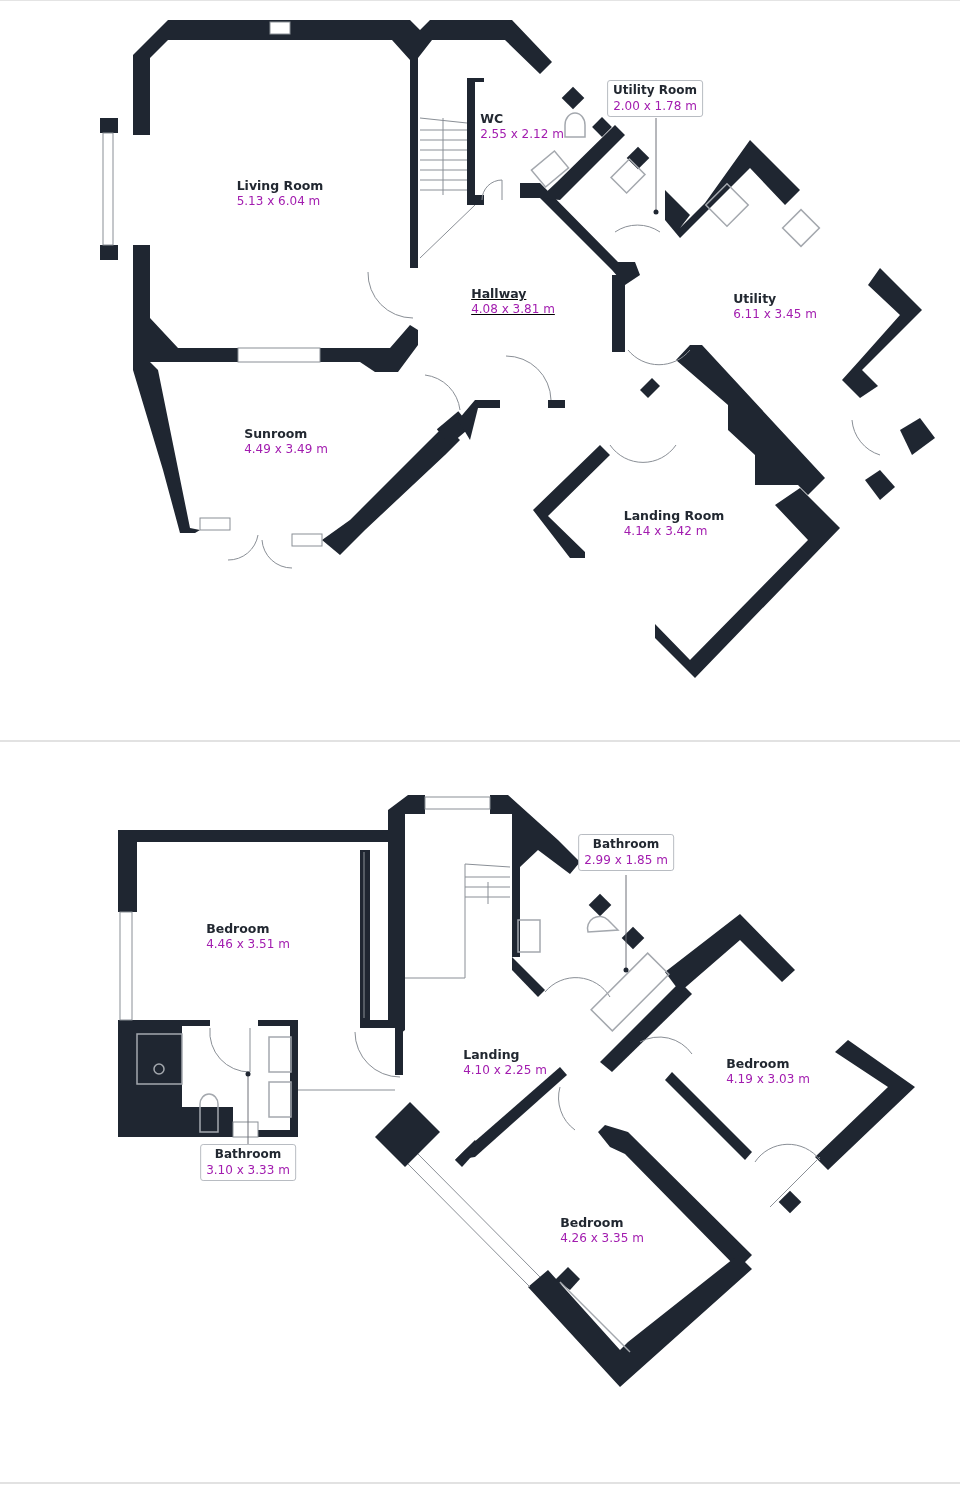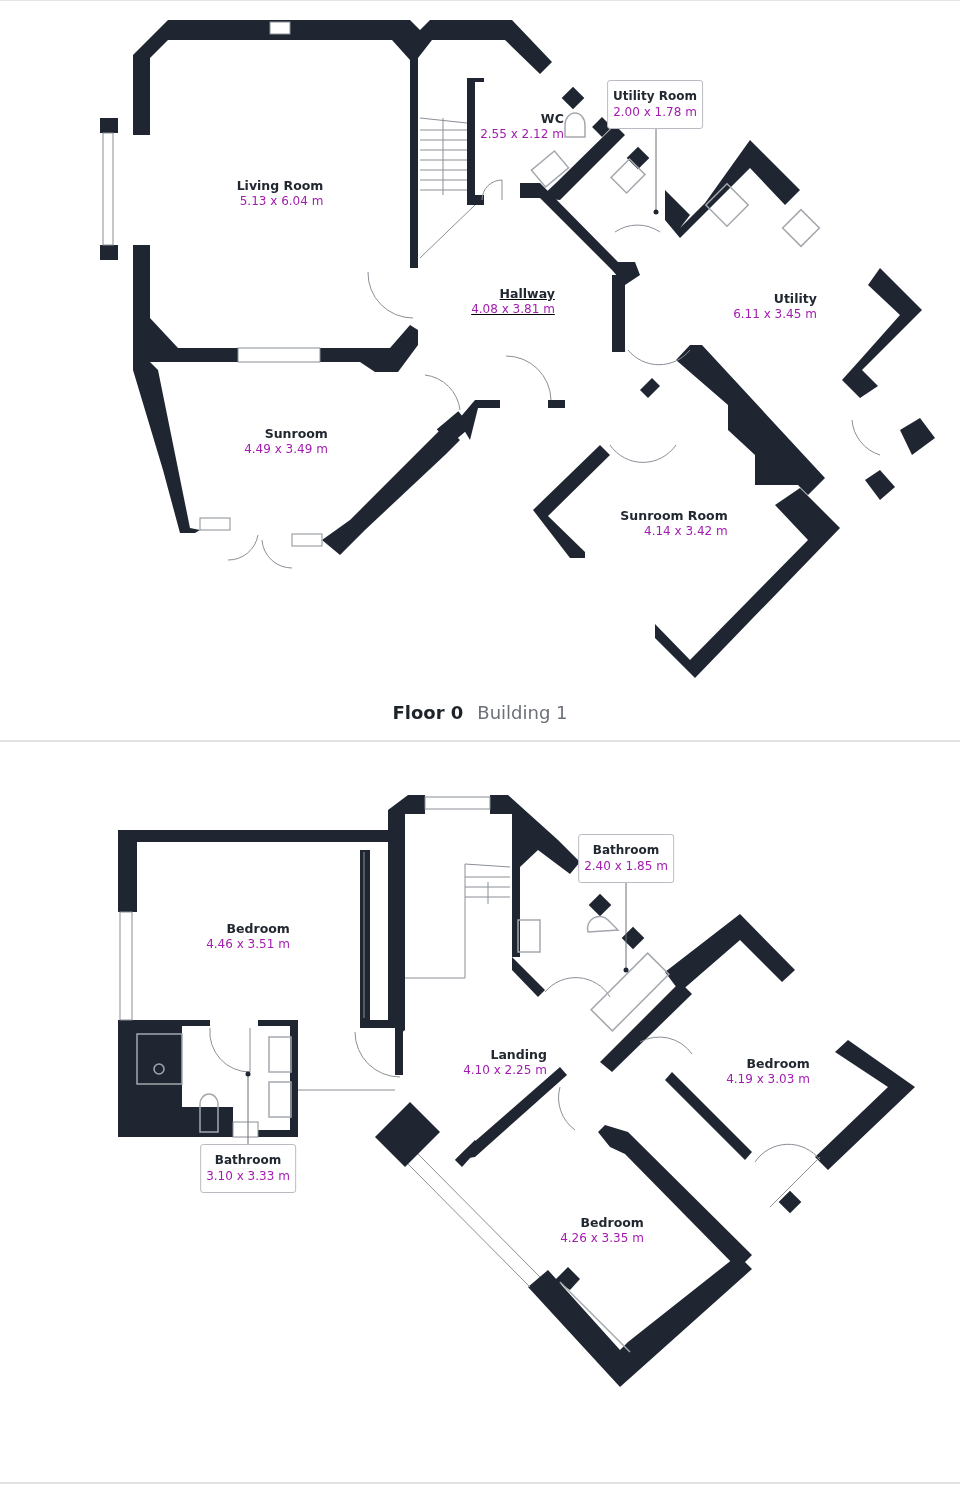--- a/index.html
+++ b/index.html
@@ -1,23 +1,23 @@
 <!DOCTYPE html>
 <html><head>
   <meta charset="utf-8">
   <style>
     html, body { margin: 0; padding: 0; background: #ffffff; }
     body { width: 960px; height: 1488px; position: relative; overflow: hidden; font-family: "DejaVu Sans", sans-serif; }
     .top-rule { position: absolute; left: 0; top: 0; width: 960px; height: 1px; background: #e4e4e4; }
     .floor { position: absolute; left: 0; width: 960px; }
     .floor svg { position: absolute; left: 0; top: 0; }
-    .room-label { position: absolute; transform: translateX(-50%); text-align: right; white-space: nowrap; line-height: 1.25; }
+    .room-label { position: absolute; transform: translateX(-50%); text-align: left; white-space: nowrap; line-height: 1.25; }
     .room-name { font-size: 12.5px; font-weight: bold; color: #222831; display: block; }
     .room-dims { font-size: 12px; color: #a21caf; display: block; }
-    .callout { position: absolute; transform: translateX(-50%); background: #fff; border: 1px solid #b8bcc2; border-radius: 3px; padding: 8px 5px; text-align: center; line-height: 1.3; }
+    .callout { position: absolute; transform: translateX(-50%); background: #fff; border: 1px solid #b8bcc2; border-radius: 3px; padding: 2px 5px; text-align: center; line-height: 1.3; }
     .callout .room-name { font-size: 12px; }
     .callout .room-dims { font-size: 12px; }
     .floor-caption { position: absolute; left: 0; width: 960px; text-align: center; font-size: 18px; }
     .floor-caption .fl { font-weight: bold; color: #1e2229; }
     .floor-caption .bl { color: #6c7078; margin-left: 14px; }
     .divider { position: absolute; left: 0; width: 960px; height: 2px; background: #e2e2e2; }
   </style>
 </head>
 <body>
 
@@ -120,27 +120,24 @@
   </div>
   <div class="room-label" style="left:775px; top:291px;">
     <span class="room-name">Utility</span>
     <span class="room-dims">6.11 x 3.45 m</span>
   </div>
   <div class="room-label" style="left:286px; top:426px;">
     <span class="room-name">Sunroom</span>
     <span class="room-dims">4.49 x 3.49 m</span>
   </div>
   <div class="room-label" style="left:674px; top:508px;">
-    <span class="room-name">Sunroom Room</span>
+    <span class="room-name">Landing Room</span>
     <span class="room-dims">4.14 x 3.42 m</span>
   </div>
 
-  <div class="floor-caption" style="top:702px;">
-    <span class="fl">Floor 0</span><span class="bl">Building 1</span>
-  </div>
 </div>
 
 <div class="divider" style="top:740px;"></div>
 
 <div class="floor" style="top:742px; height:740px;">
   <svg width="960" height="740" viewBox="0 0 960 740">
     <g fill="#1f2631" stroke="none">
 
       <polygon points="118,88 388,88 388,68 408,53 425,53 425,72 405,72 405,288 400,292 400,282 388,282 388,100 137,100 137,170 118,170"></polygon>
       <polygon points="360,108 370,108 370,278 400,278 400,286 360,286"></polygon>
@@ -214,21 +211,21 @@
     <line x1="248" y1="332" x2="248" y2="402" stroke="#6e7179" stroke-width="1"></line>
     <circle cx="248" cy="332" r="2.5" fill="#1f2631"></circle>
   </svg>
 
   <div class="room-label" style="left:248px; top:179px;">
     <span class="room-name">Bedroom</span>
     <span class="room-dims">4.46 x 3.51 m</span>
   </div>
   <div class="callout" style="left:626px; top:92px;">
     <span class="room-name">Bathroom</span>
-    <span class="room-dims">2.40 x 1.85 m</span>
+    <span class="room-dims">2.99 x 1.85 m</span>
   </div>
   <div class="room-label" style="left:505px; top:305px;">
     <span class="room-name">Landing</span>
     <span class="room-dims">4.10 x 2.25 m</span>
   </div>
   <div class="room-label" style="left:768px; top:314px;">
     <span class="room-name">Bedroom</span>
     <span class="room-dims">4.19 x 3.03 m</span>
   </div>
   <div class="callout" style="left:248px; top:402px;">

